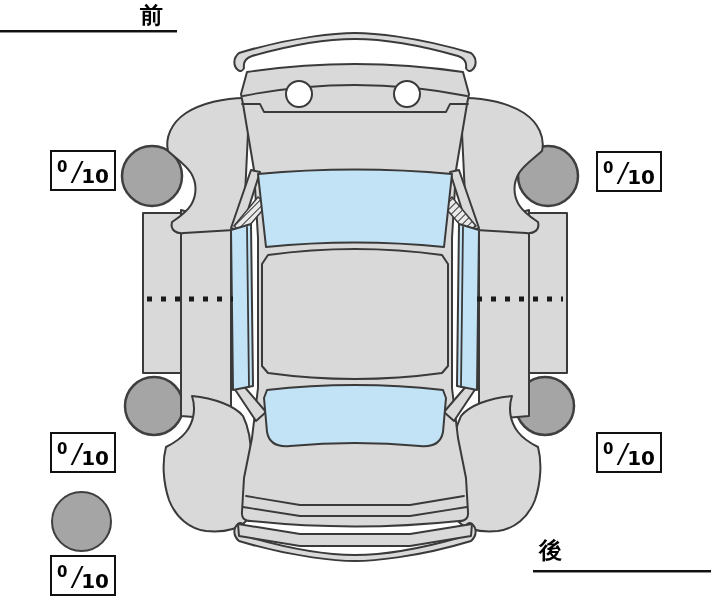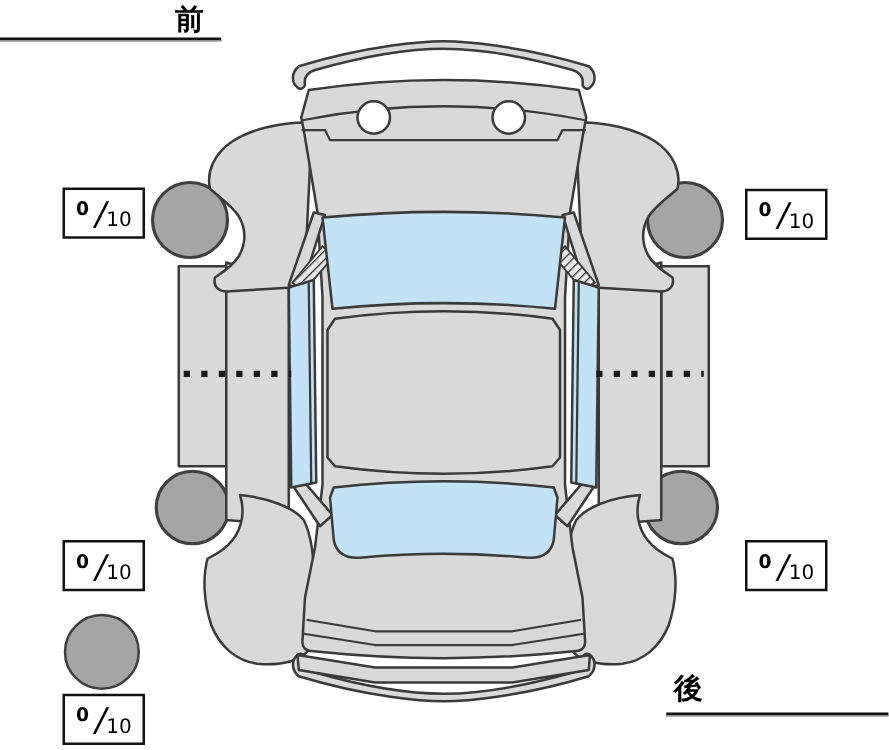--- a/index.html
+++ b/index.html
@@ -16,21 +16,21 @@
   .orient-underline{position:absolute;height:2px;background:#111;border-bottom:1px solid #8f8f8f;}
   .front-underline{left:0;top:30px;width:177px;}
   .rear-underline{left:533px;top:570px;width:178px;}
   .rating-box{
     position:absolute;width:62px;height:37px;background:#fff;
     border:2px solid #111;display:flex;align-items:center;justify-content:center;
     color:#000;font-family:"DejaVu Sans",sans-serif;
   }
   .rating-box .val{font-size:15px;font-weight:700;transform:translateY(-4px);}
   .rating-box .sep{font-size:26px;font-weight:500;font-style:italic;margin-left:5px;transform:translateY(1px);}
-  .rating-box .max{font-size:16px;font-weight:400;transform:translateY(5px);}
+  .rating-box .max{font-size:20px;font-weight:700;transform:translateY(5px);}
   .box-fl{left:50px;top:150px;}
   .box-fr{left:596px;top:151px;}
   .box-rl{left:50px;top:432px;}
   .box-rr{left:596px;top:432px;}
   .box-spare{left:50px;top:555px;}
   .spare-tire{
     position:absolute;left:51px;top:491px;width:57px;height:57px;
     border-radius:50%;background:#a5a5a5;border:2px solid #3f3f3f;
   }
   svg.car{position:absolute;left:0;top:0;}

